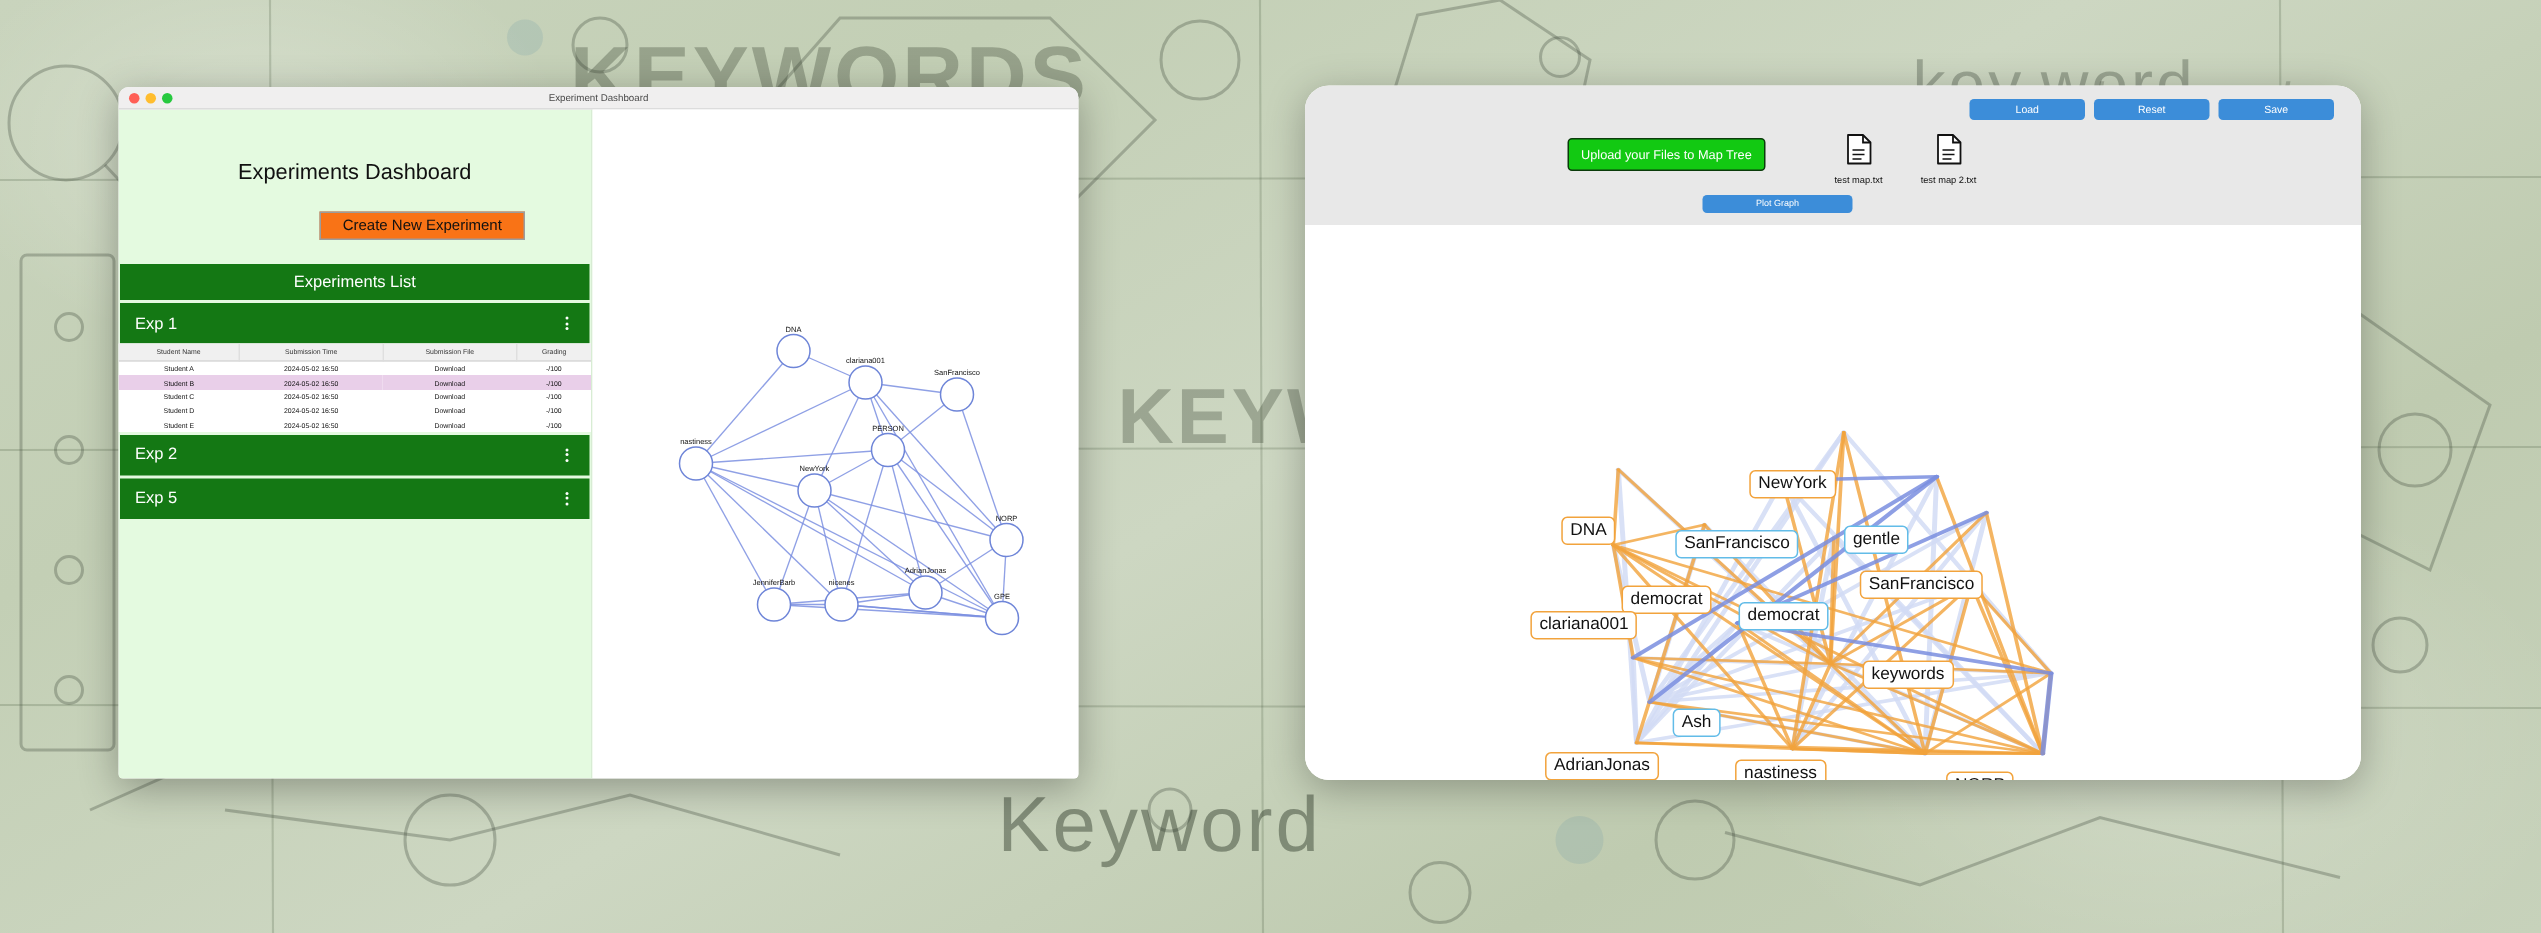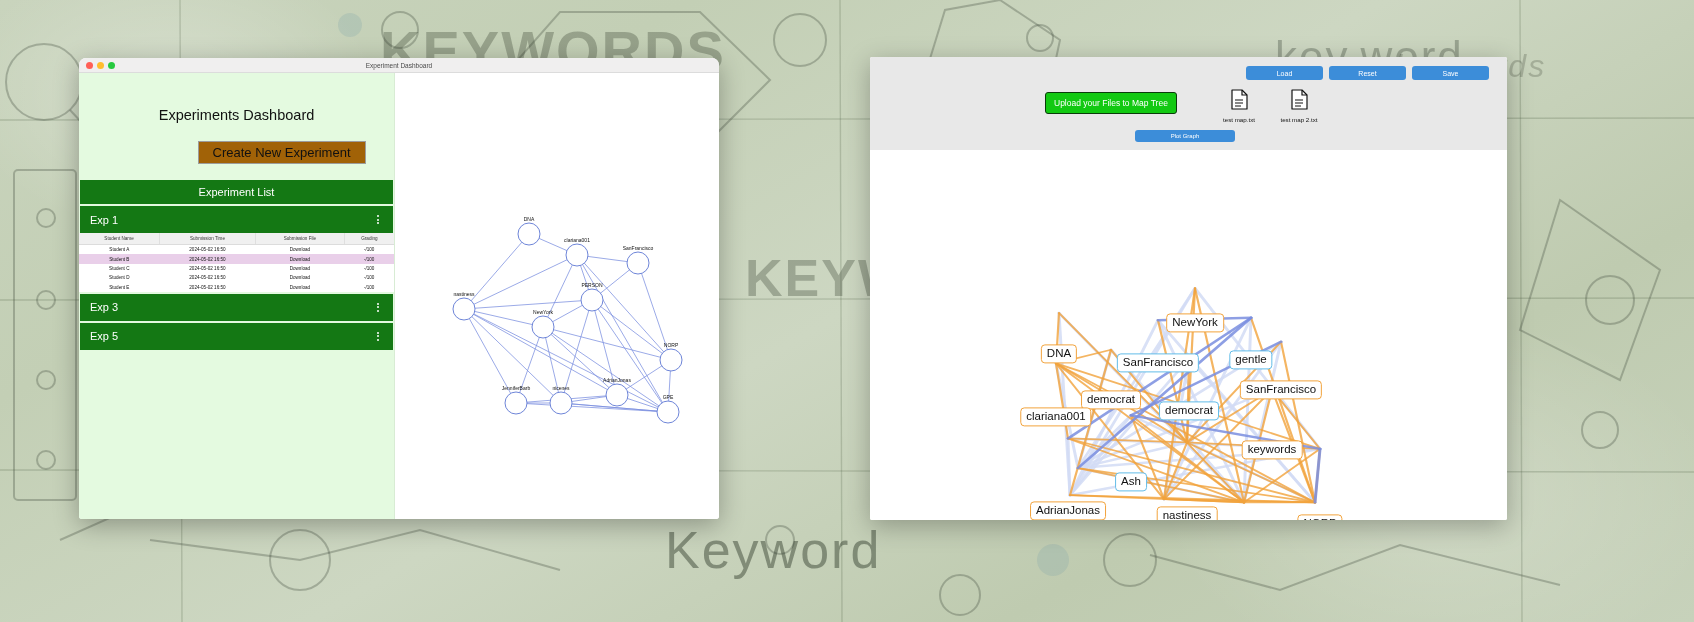--- a/index.html
+++ b/index.html
@@ -64,22 +64,22 @@
   
   #dash-pane {
     width: 316px; background: #e4fae0;
     display: flex; flex-direction: column;
     border-right: 1px solid #d8ecd4;
   }
   #dash-head { padding: 34px 0 0 0; text-align: center; }
   #dash-title { font-size: 14.5px; color: #111; }
   #create-wrap { padding: 18px 4px 16px 0; display: flex; justify-content: center; }
   #create-btn {
-    background: #a16207; border: 1px solid #9c9c9c;
-    font-size: 13px; padding: 3px 14px; color: #111;
+    background: #f97316; border: 1px solid #9c9c9c;
+    font-size: 10px; padding: 3px 14px; color: #111;
     cursor: pointer; margin-left: 94px;
   }
   #exp-list-header {
     background: #147814; color: #fff;
     text-align: center; font-size: 11px;
     padding: 6px 0; margin: 0 1px;
   }
   .exp-block { margin-top: 2px; }
   .exp-row {
     background: #147814; color: #fff;
@@ -113,23 +113,23 @@
   
   #graph-pane { flex: 1; background: #fff; position: relative; }
   #graph-pane svg { width: 100%; height: 100%; display: block; }
   .gnode-circle { fill: #fff; stroke: #6e85d8; stroke-width: 1; }
   .gedge { stroke: #7b8fe0; stroke-width: .9; fill: none; opacity: .85; }
   .gnode-label { font-family: "Liberation Sans", sans-serif; font-size: 5px; fill: #111; }
 
   
   #right-window {
     position: absolute; left: 870px; top: 57px;
-    width: 637px; height: 463px;
+    width: 704px; height: 463px;
     background: #fff;
-    border-radius: 2px;
+    border-radius: 16px;
     box-shadow: 0 6px 26px rgba(0,0,0,.28);
     overflow: hidden;
     display: flex; flex-direction: column;
   }
   #rw-toolbar {
     background: #e8e8e8; height: 93px; position: relative; flex: 0 0 auto;
   }
   #rw-btnrow { position: absolute; top: 9px; right: 18px; display: flex; gap: 6px; }
   .rw-btn {
     background: #3c8dd9; color: #fff; border: none; border-radius: 3px;
@@ -238,21 +238,21 @@
 
     <div id="dash-pane">
       <div id="dash-head">
         <div id="dash-title">Experiments Dashboard</div>
       </div>
 
       <div id="create-wrap">
         <button id="create-btn">Create New Experiment</button>
       </div>
 
-      <div id="exp-list-header">Experiment List</div>
+      <div id="exp-list-header">Experiments List</div>
 
       <div class="exp-block">
         <div class="exp-row">
           <span class="exp-label">Exp 1</span>
           <span class="kebab">
               <i></i>
               <i></i>
               <i></i>
             </span>
         </div>
@@ -295,21 +295,21 @@
                 <td>2024-05-02 16:50</td>
                 <td>Download</td>
                 <td>-/100</td>
               </tr>
             </tbody>
         </table>
       </div>
 
       <div class="exp-block">
         <div class="exp-row">
-          <span class="exp-label">Exp 3</span>
+          <span class="exp-label">Exp 2</span>
           <span class="kebab">
               <i></i>
               <i></i>
               <i></i>
             </span>
         </div>
       </div>
       <div class="exp-block">
         <div class="exp-row">
           <span class="exp-label">Exp 5</span>

